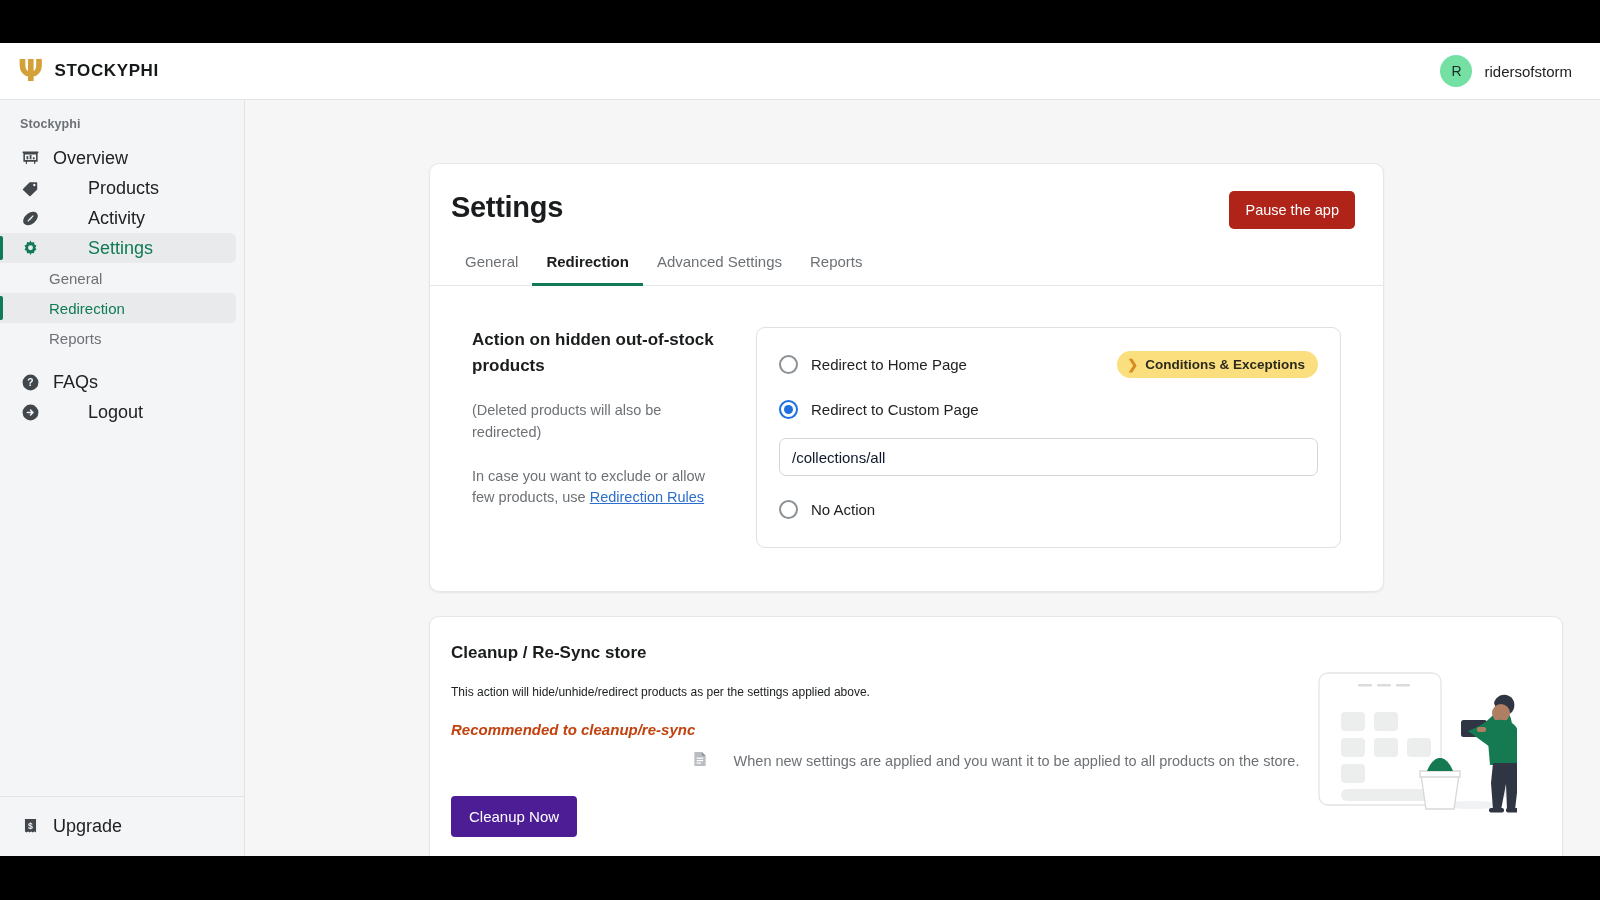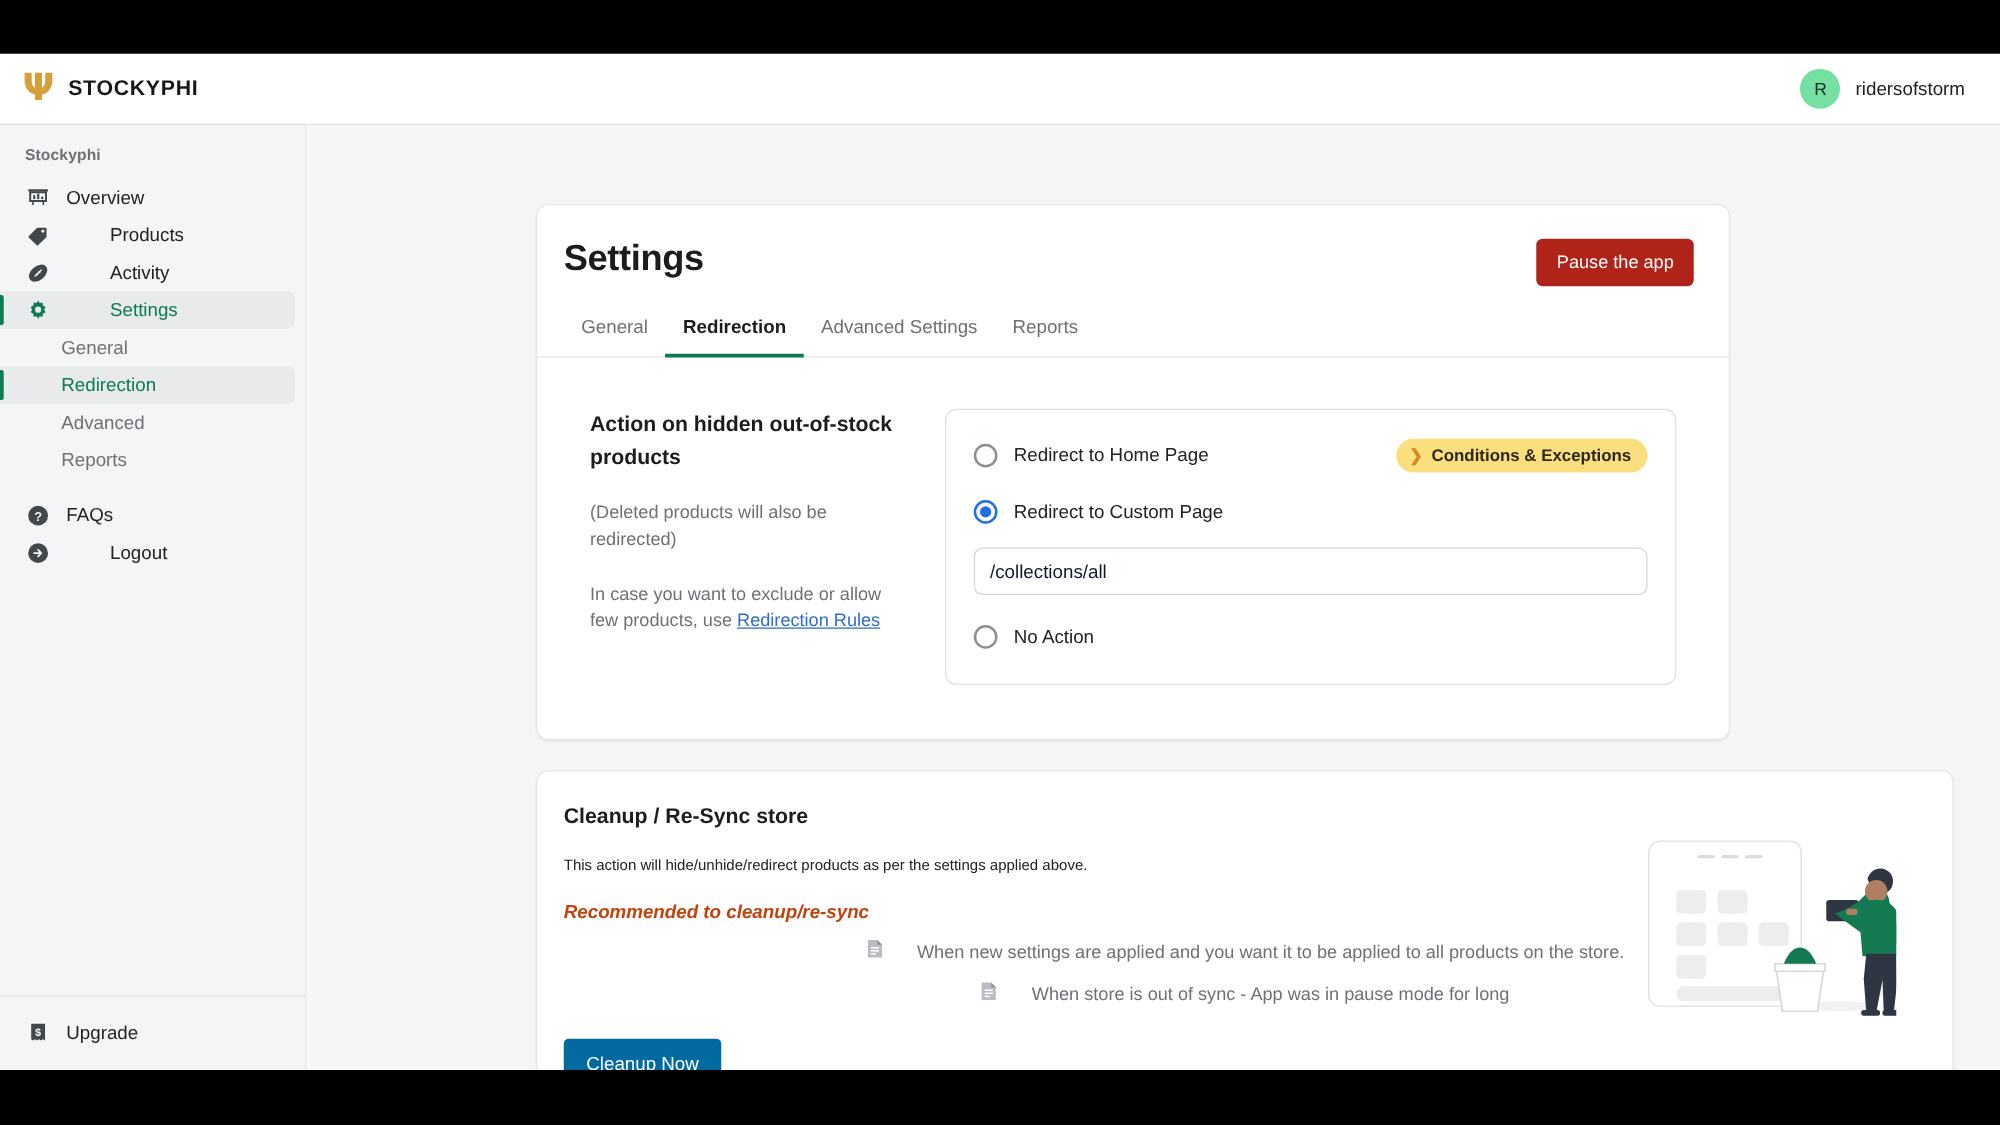--- a/index.html
+++ b/index.html
@@ -59,21 +59,21 @@
     border-radius:0 6px 6px 0; cursor:pointer;
   }
   .nav-item + .nav-item { margin-top:0;gap:48px; }
   .nav-item.active { background:#e9eaeb; }
   .nav-item.active::before {
     content:""; position:absolute; left:0; top:3px;
     width:3px; height:24px; background:#0f7b54; border-radius:0 2px 2px 0;
   }
   .nav-icon { width:20px; height:20px; display:flex; align-items:center; justify-content:center; flex:0 0 20px;}
   .nav-icon svg { display:block; }
-  .nav-label { font-size:15px; color:#202223; }
+  .nav-label { font-size:18px; color:#202223; }
   .nav-item.active .nav-label { color:#0f7b54; font-weight:400; }
 
   .subnav-item {
     position:relative; display:flex; align-items:center;
     height:30px; margin:0 8px 0 0; padding-left:49px;
     border-radius:0 6px 6px 0; cursor:pointer; font-size:15px; color:#6d7175;
   }
   .subnav-item.active { background:#e9eaeb; color:#0f7b54; }
   .subnav-item.active::before {
     content:""; position:absolute; left:0; top:3px;
@@ -151,21 +151,21 @@
   .card-cleanup {
     position:absolute; left:184px; top:516px; width:1134px; height:260px;
     padding:26px 21px 24px 21px;
   }
   .cleanup-title { font-size:17px; font-weight:700; color:#1a1c1d; }
   .cleanup-desc { font-size:12px; color:#202223; margin-top:22px; }
   .cleanup-rec { font-size:15px; font-weight:700; color:#c2410c; margin-top:22px;font-style:italic; }
   .bullet { display:flex; align-items:center; gap:27px; margin-top:13px;justify-content:center; }
   .bullet-text { font-size:14.5px; color:#6d7175; }
   .btn-cleanup {
-    margin-top:25px; background:#0369a1; color:#fff; border:none;
+    margin-top:25px; background:#4c1d95; color:#fff; border:none;
     border-radius:4px; font-size:15px; padding:12px 18px; cursor:pointer;
     font-family:"Liberation Sans", sans-serif;
   }
   .illustration { position:absolute; right:45px; top:48px; width:200px; height:150px; }
 </style>
 </head>
 <body>
 
 <div class="topbar-black"></div>
 <div class="bottombar-black"></div>
@@ -228,21 +228,20 @@
           <svg width="19" height="19" viewBox="0 0 24 24" fill="#0f7b54">
             <path d="M12 1.8l1.5 2.6 3-.5.3 3 2.7 1.4-1.4 2.7 1.4 2.7-2.7 1.4-.3 3-3-.5L12 20.2l-1.5-2.6-3 .5-.3-3-2.7-1.4 1.4-2.7-1.4-2.7 2.7-1.4.3-3 3 .5z"></path>
             <circle cx="12" cy="11" r="3.1" fill="#e9eaeb"></circle>
           </svg>
         </span>
         <span class="nav-label">Settings</span>
       </div>
 
       <div class="subnav-item">General</div>
       <div class="subnav-item active">Redirection</div>
-      <div class="subnav-item">Advanced</div>
       <div class="subnav-item">Reports</div>
 
       <div class="nav-gap"></div>
 
       <div class="nav-item">
         <span class="nav-icon">
           <svg width="19" height="19" viewBox="0 0 24 24">
             <circle cx="12" cy="12" r="10" fill="#42474c"></circle>
             <text x="12" y="17" font-size="13" font-weight="700" fill="#f4f5f6" text-anchor="middle" font-family="Liberation Sans, sans-serif">?</text>
           </svg>
@@ -333,32 +332,20 @@
             <path d="M1 1h8l4 4v11H1z" fill="#babec3"></path>
             <path d="M9 1v4h4" fill="#8c9196"></path>
             <rect x="3.4" y="7" width="7" height="1.3" fill="#fff"></rect>
             <rect x="3.4" y="9.6" width="7" height="1.3" fill="#fff"></rect>
             <rect x="3.4" y="12.2" width="4.5" height="1.3" fill="#fff"></rect>
           </svg>
         </span>
         <span class="bullet-text">When new settings are applied and you want it to be applied to all products on the store.</span>
       </div>
 
-      <div class="bullet">
-        <span>
-          <svg width="14" height="16" viewBox="0 0 14 17">
-            <path d="M1 1h8l4 4v11H1z" fill="#babec3"></path>
-            <path d="M9 1v4h4" fill="#8c9196"></path>
-            <rect x="3.4" y="7" width="7" height="1.3" fill="#fff"></rect>
-            <rect x="3.4" y="9.6" width="7" height="1.3" fill="#fff"></rect>
-            <rect x="3.4" y="12.2" width="4.5" height="1.3" fill="#fff"></rect>
-          </svg>
-        </span>
-        <span class="bullet-text">When store is out of sync - App was in pause mode for long</span>
-      </div>
 
       <button class="btn-cleanup">Cleanup Now</button>
 
       <div class="illustration">
         <svg width="200" height="150" viewBox="0 0 200 150">
           <rect x="2" y="8" width="122" height="132" rx="9" fill="#fff" stroke="#e3e4e6" stroke-width="1.3"></rect>
           <g fill="#d9dbdd">
             <rect x="41" y="19" width="14" height="2.6" rx="1.3"></rect>
             <rect x="60" y="19" width="14" height="2.6" rx="1.3"></rect>
             <rect x="79" y="19" width="14" height="2.6" rx="1.3"></rect>

